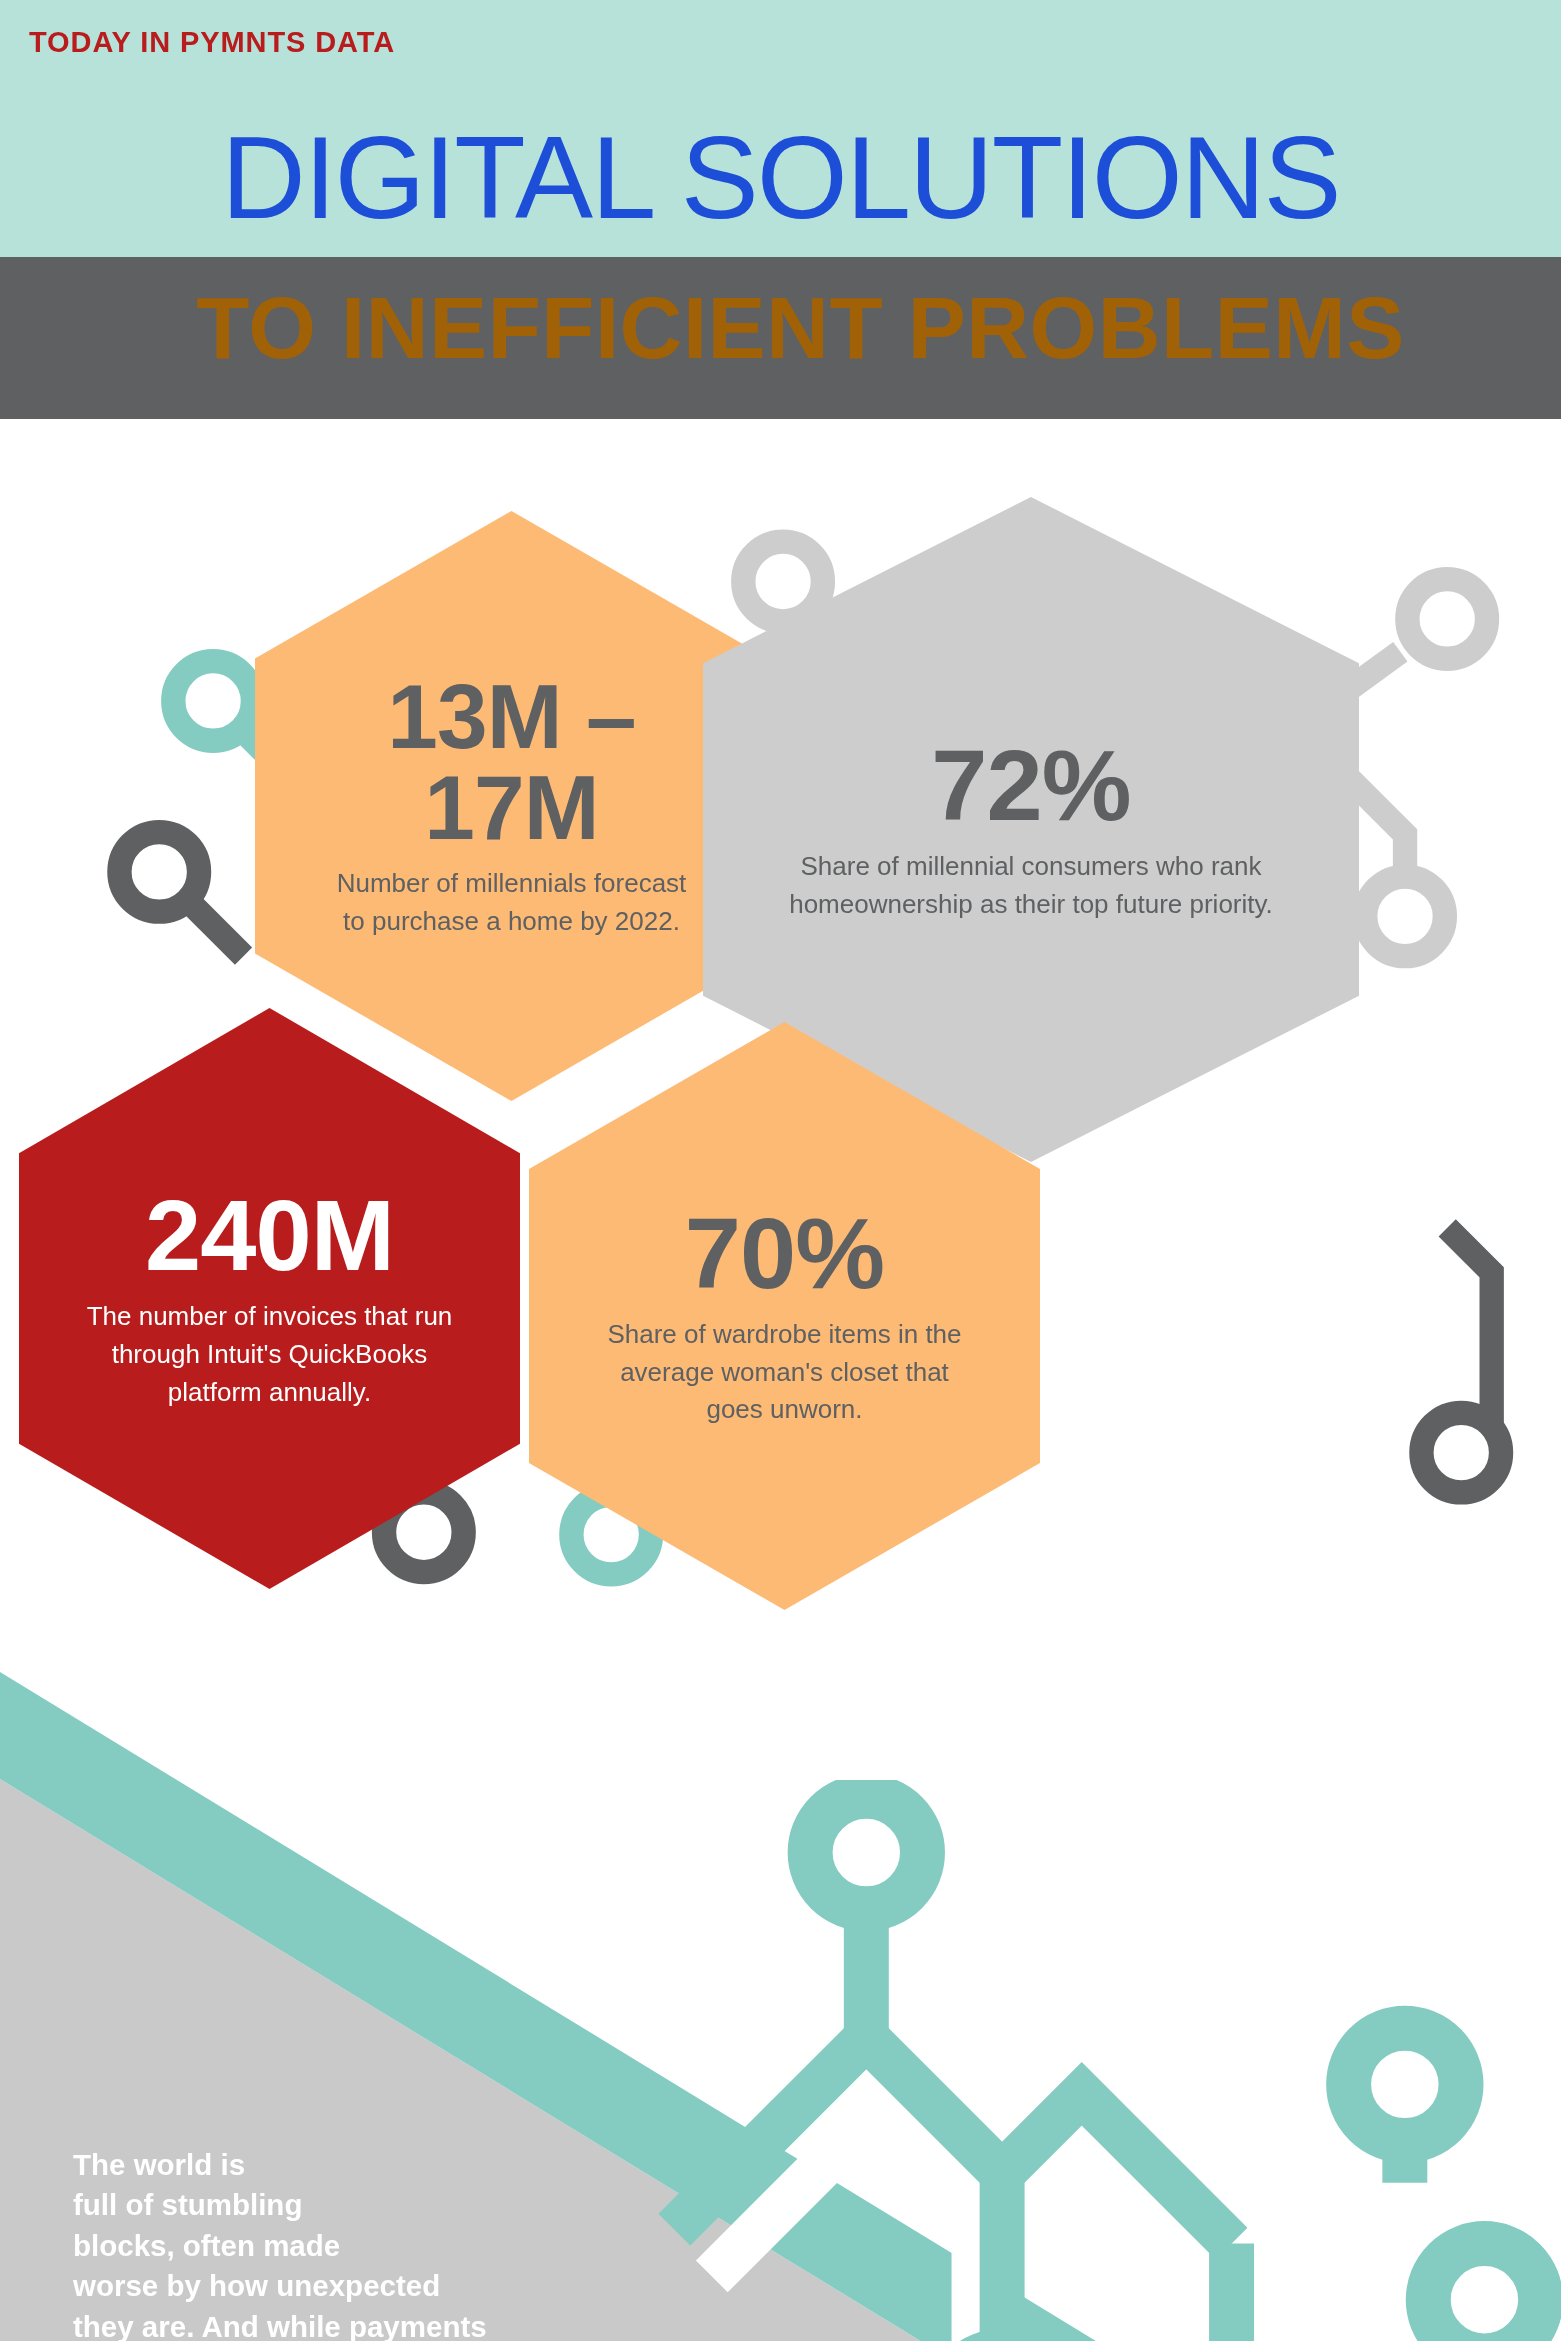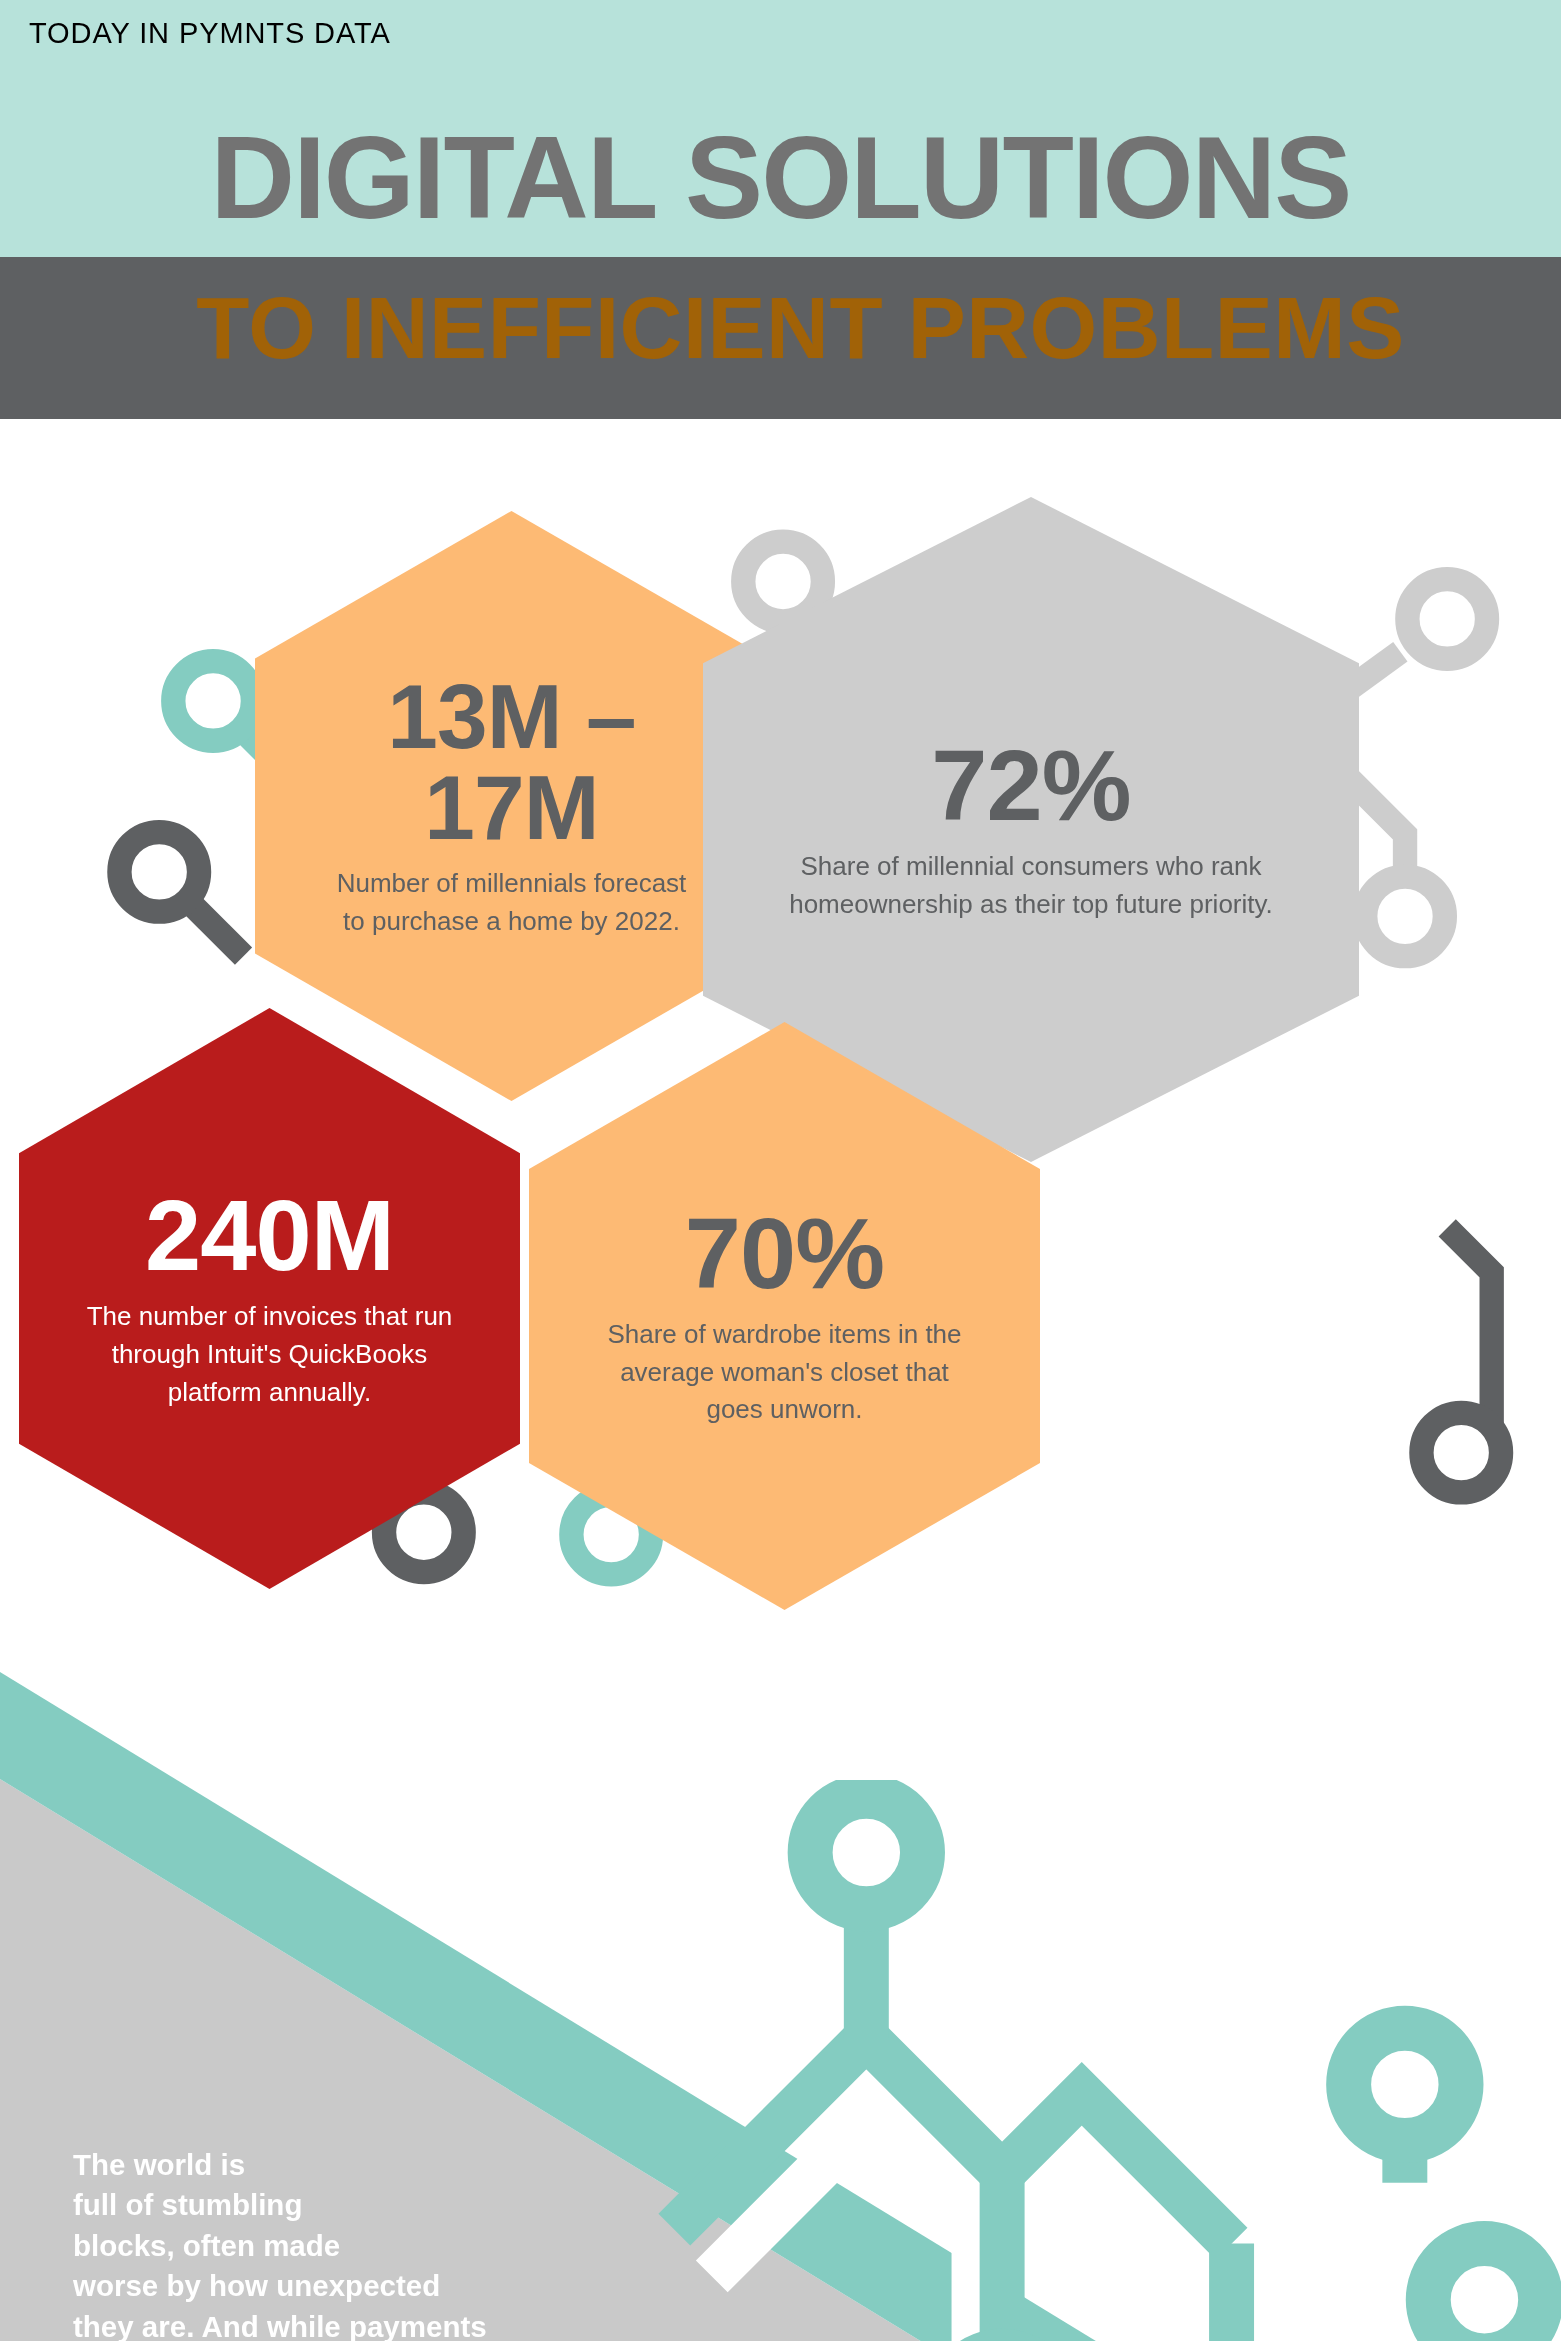--- a/index.html
+++ b/index.html
@@ -9,30 +9,30 @@
     font-family:"Liberation Sans", sans-serif;
     position:relative;
     overflow:hidden;
   }
   
   .header-band{
     position:absolute;left:0;top:0;width:1561px;height:257px;
     background:#b7e2da;
   }
   .eyebrow{
-    position:absolute;left:29px;top:17px;
-    font-size:29px;font-weight:normal;letter-spacing:0.9px;
-    color:#000000;
+    position:absolute;left:29px;top:26px;
+    font-size:29px;font-weight:bold;letter-spacing:0.9px;
+    color:#b91c1c;
   }
   .title-line1{
     position:absolute;left:0;top:119px;width:1561px;
     text-align:center;
-    font-size:117px;line-height:117px;font-weight:bold;
+    font-size:117px;line-height:117px;font-weight:normal;
     letter-spacing:-1.9px;
-    color:#737373;
+    color:#1d4ed8;
     white-space:nowrap;
   }
   .title-band{
     position:absolute;left:0;top:257px;width:1561px;height:162px;
     background:#5e6062;
   }
   .title-line2{
     position:absolute;left:0;top:281px;width:1561px;
     text-align:center;
     font-size:87px;line-height:94px;font-weight:bold;

